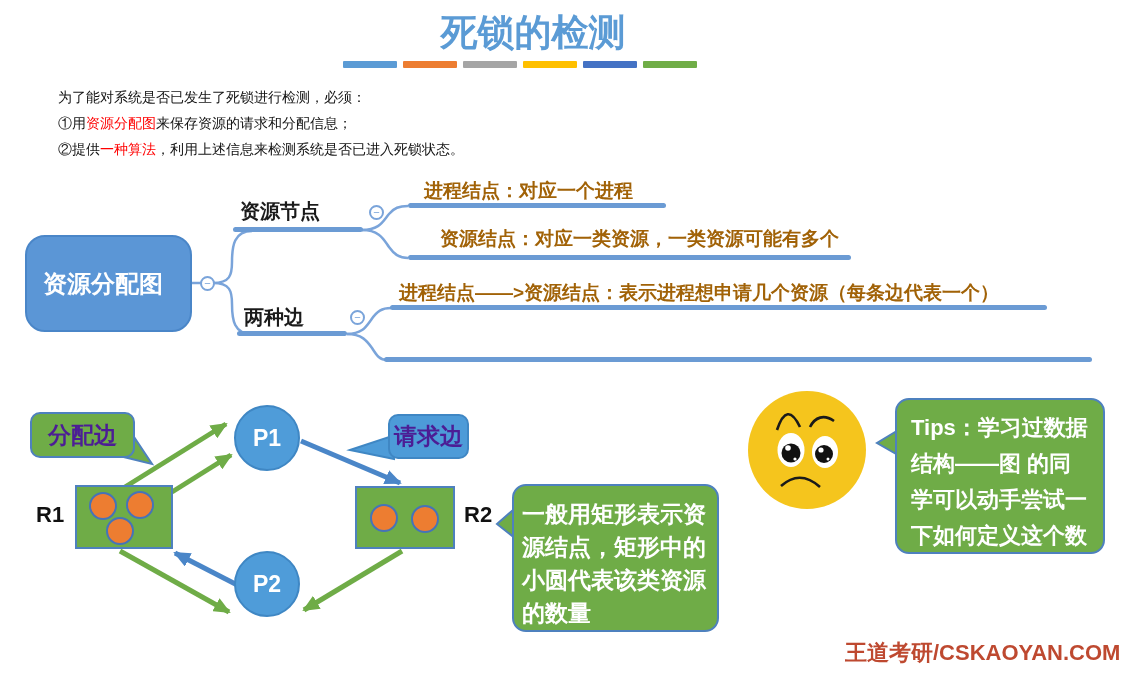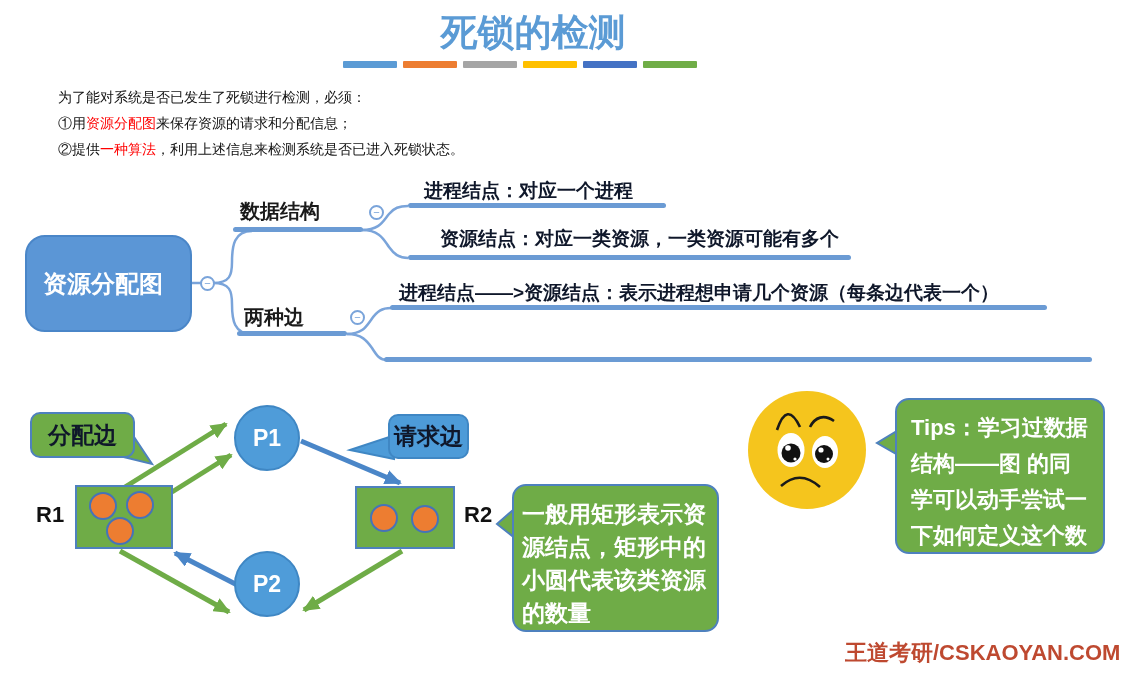--- a/index.html
+++ b/index.html
@@ -21,30 +21,30 @@
   .red{color:#FF0000;}
 
   
   .rootnode{left:25px;top:235px;width:167px;height:97px;background:#5B96D6;border:2px solid #4A86C8;
             border-radius:20px;color:#fff;font-weight:bold;font-size:24px;line-height:31px;
             display:flex;flex-direction:column;justify-content:center;padding-left:16px;box-sizing:border-box;z-index:2;}
   .minus{width:15px;height:15px;box-sizing:border-box;border:2px solid #7AA4DA;border-radius:50%;
          background:#fff;color:#7AA4DA;font-size:11px;line-height:10px;text-align:center;z-index:3;}
   .mbar{background:#6B9BD4;height:5px;border-radius:2.5px;z-index:2;}
   .blabel{font-weight:bold;color:#1a1a1a;font-size:20px;white-space:nowrap;z-index:2;}
-  .slabel{font-weight:bold;color:#0f172a;font-size:19px;white-space:nowrap;z-index:2;}
+  .slabel{font-weight:bold;color:#a16207;font-size:19px;white-space:nowrap;z-index:2;}
 
   
   .pnode{width:66px;height:66px;box-sizing:border-box;border-radius:50%;background:#4F9CD9;border:2px solid #3F87C4;
          color:#fff;font-weight:bold;font-size:23px;display:flex;align-items:center;justify-content:center;z-index:2;}
   .rnode{box-sizing:border-box;background:#6FAC47;border:2px solid #4E81BE;z-index:2;}
   .dot{position:absolute;width:28px;height:28px;box-sizing:border-box;border-radius:50%;
        background:#ED7D31;border:2px solid #4673B8;}
   .rlabel{font-weight:600;font-size:22px;color:#111;z-index:2;}
-  .callout{box-sizing:border-box;border-radius:10px;color:#0f172a;font-weight:bold;font-size:23px;
+  .callout{box-sizing:border-box;border-radius:10px;color:#4c1d95;font-weight:bold;font-size:23px;
            display:flex;align-items:center;justify-content:center;z-index:2;}
   .green-co{background:#6FAC47;border:2px solid #4E81BE;}
   .blue-co{background:#4D9BD8;border:2px solid #3F87C4;}
   .bubble{box-sizing:border-box;background:#6FAC47;border:2px solid #4E81BE;border-radius:14px;
           color:#fff;font-weight:bold;z-index:2;}
   .note{left:512px;top:484px;width:207px;height:148px;font-size:23px;line-height:33px;padding:12px 8px;}
   .tips{left:895px;top:398px;width:210px;height:156px;font-size:22px;line-height:36px;padding:10px 14px;}
 
   .watermark{left:845px;top:638px;font-size:22px;font-weight:bold;color:#BE4930;white-space:nowrap;}
 
@@ -124,21 +124,21 @@
     <div><span>②提供</span><span class="red">一种算法</span><span>，利用上述信息来检测系统是否已进入死锁状态。</span></div>
   </div>
 
   <div class="abs rootnode">
     <div>资源分配图</div>
   </div>
   <div class="abs minus" style="left:200px;top:276px;">−</div>
   <div class="abs minus" style="left:369px;top:205px;">−</div>
   <div class="abs minus" style="left:350px;top:310px;">−</div>
 
-  <div class="abs blabel" style="left:240px;top:198px;">数据结构</div>
+  <div class="abs blabel" style="left:240px;top:198px;">资源节点</div>
   <div class="abs mbar" style="left:233px;top:227px;width:130px;"></div>
   <div class="abs blabel" style="left:244px;top:304px;">两种边</div>
   <div class="abs mbar" style="left:237px;top:331px;width:110px;"></div>
 
   <div class="abs slabel" style="left:424px;top:178px;">进程结点：对应一个进程</div>
   <div class="abs mbar" style="left:408px;top:203px;width:258px;"></div>
   <div class="abs slabel" style="left:440px;top:226px;">资源结点：对应一类资源，一类资源可能有多个</div>
   <div class="abs mbar" style="left:408px;top:255px;width:443px;"></div>
   <div class="abs slabel" style="left:399px;top:280px;">进程结点——&gt;资源结点：表示进程想申请几个资源（每条边代表一个）</div>
   <div class="abs mbar" style="left:390px;top:305px;width:657px;"></div>

